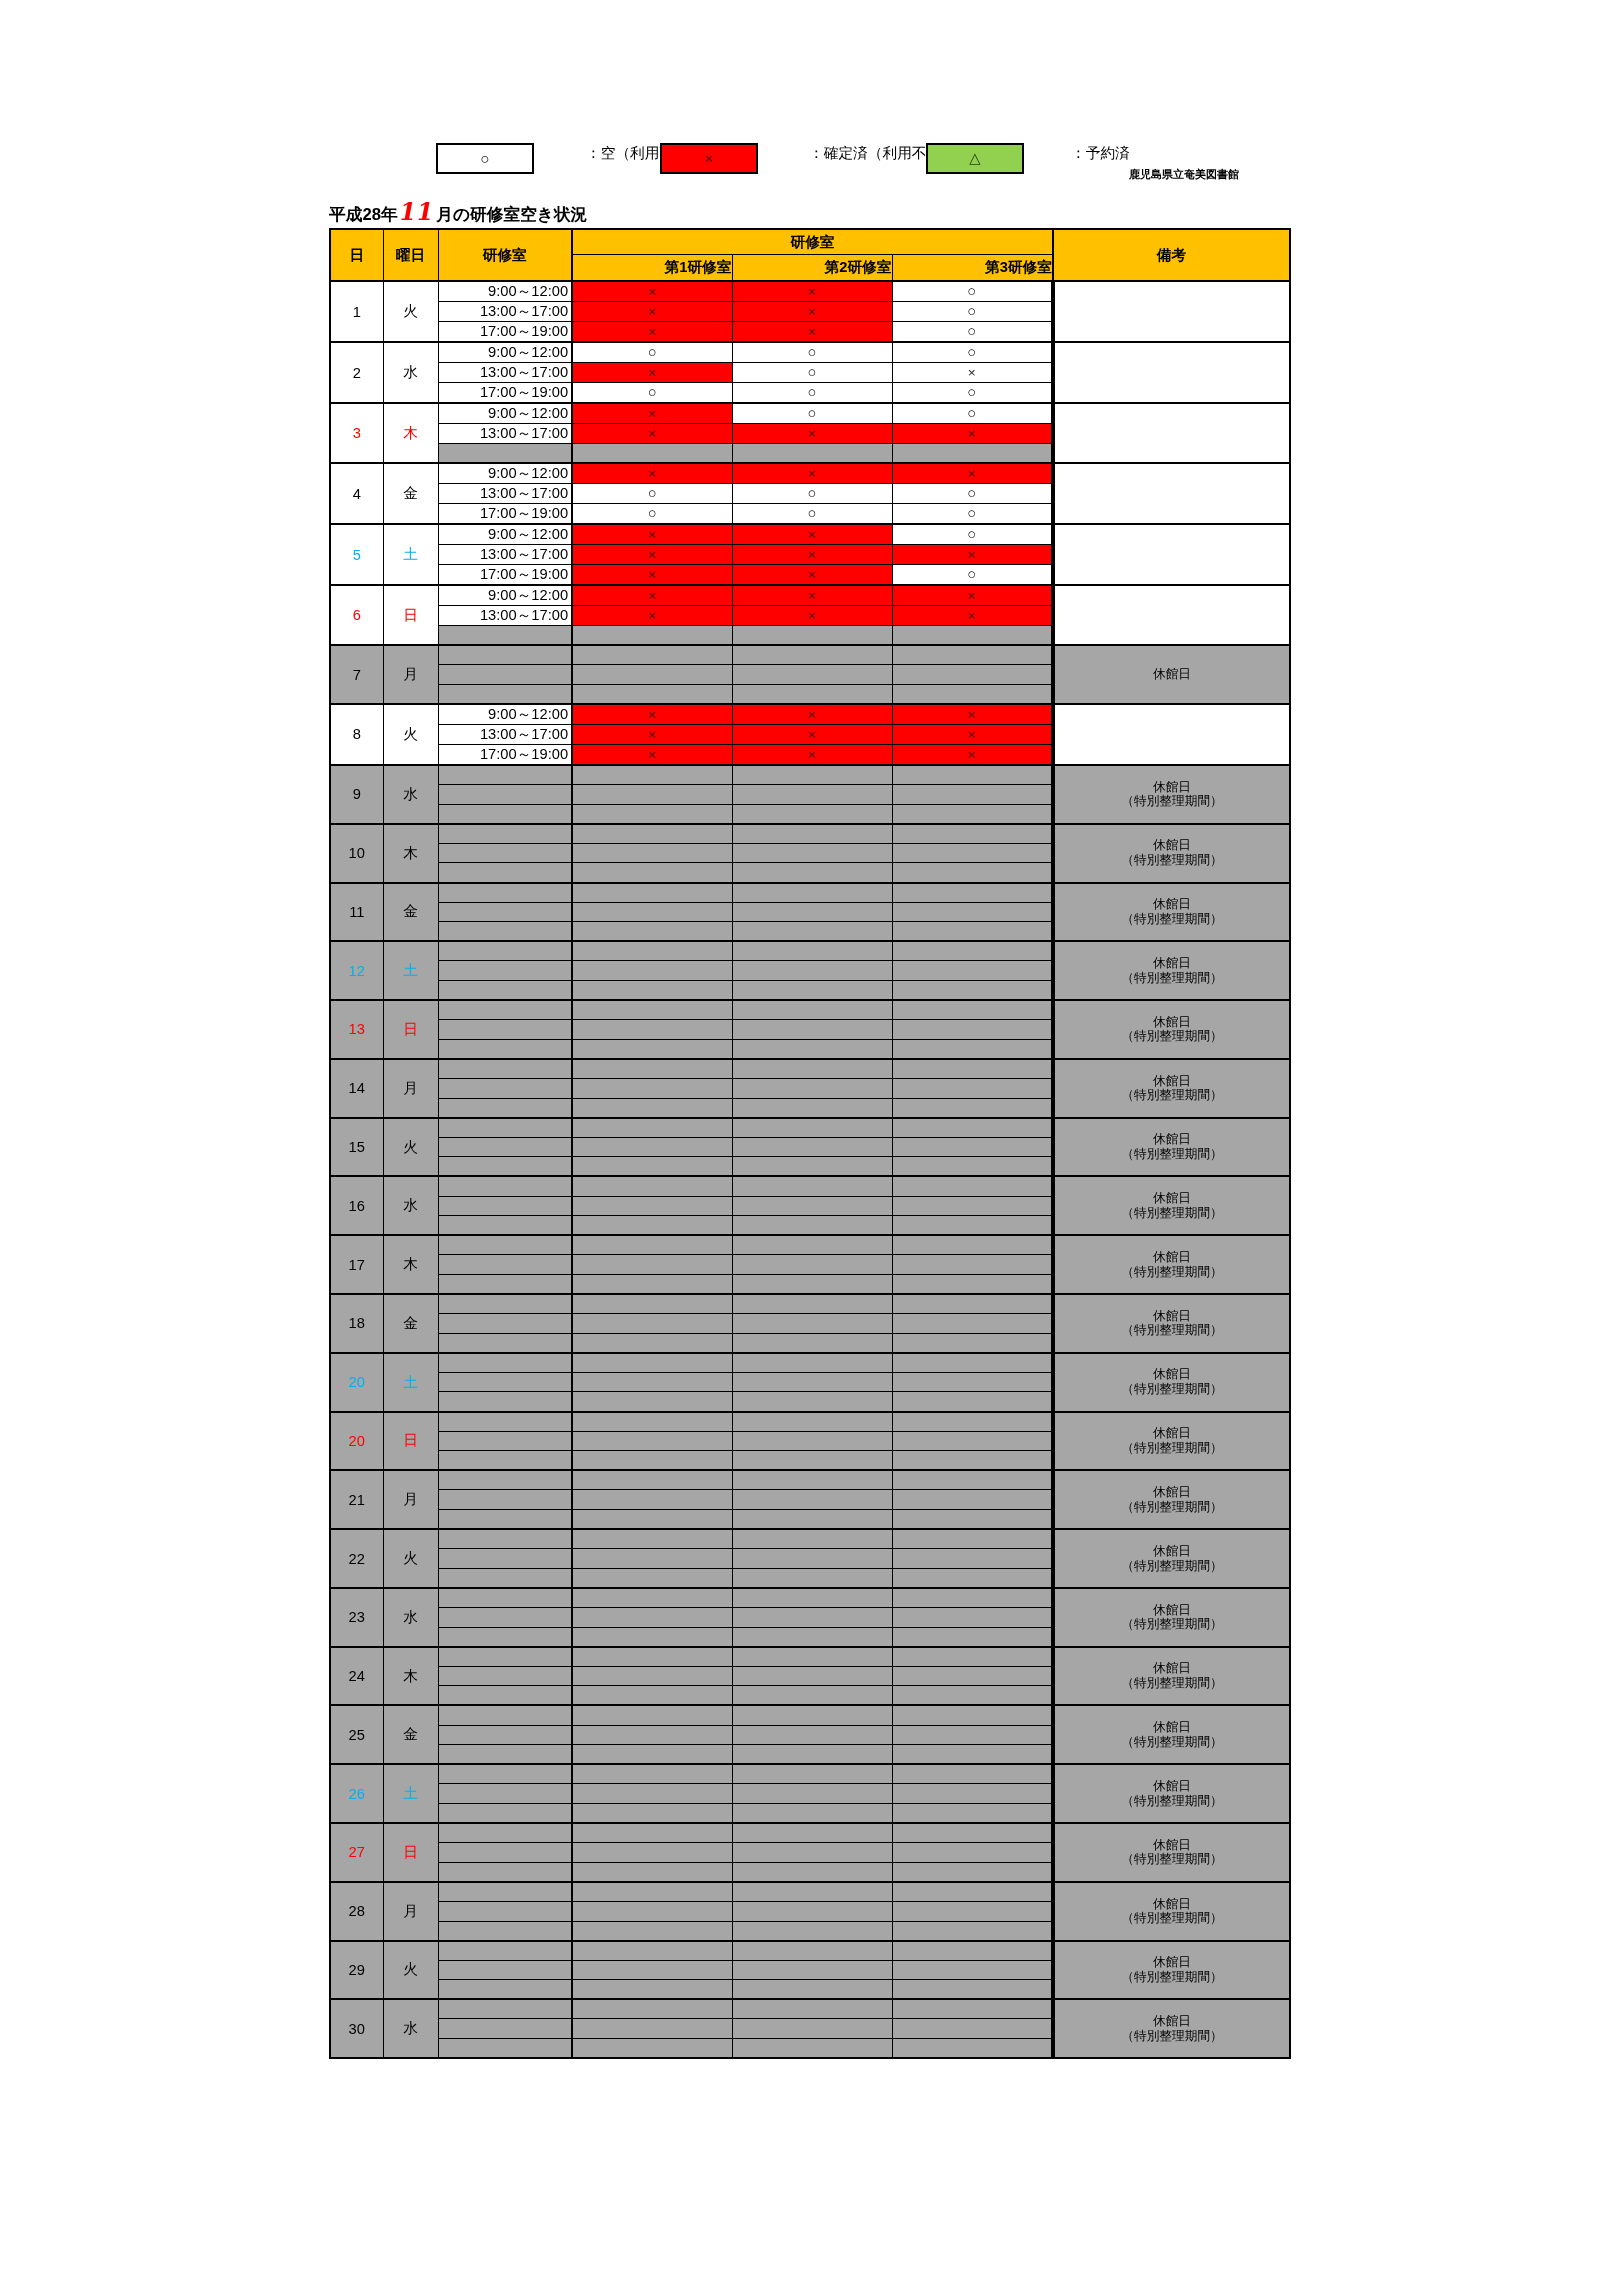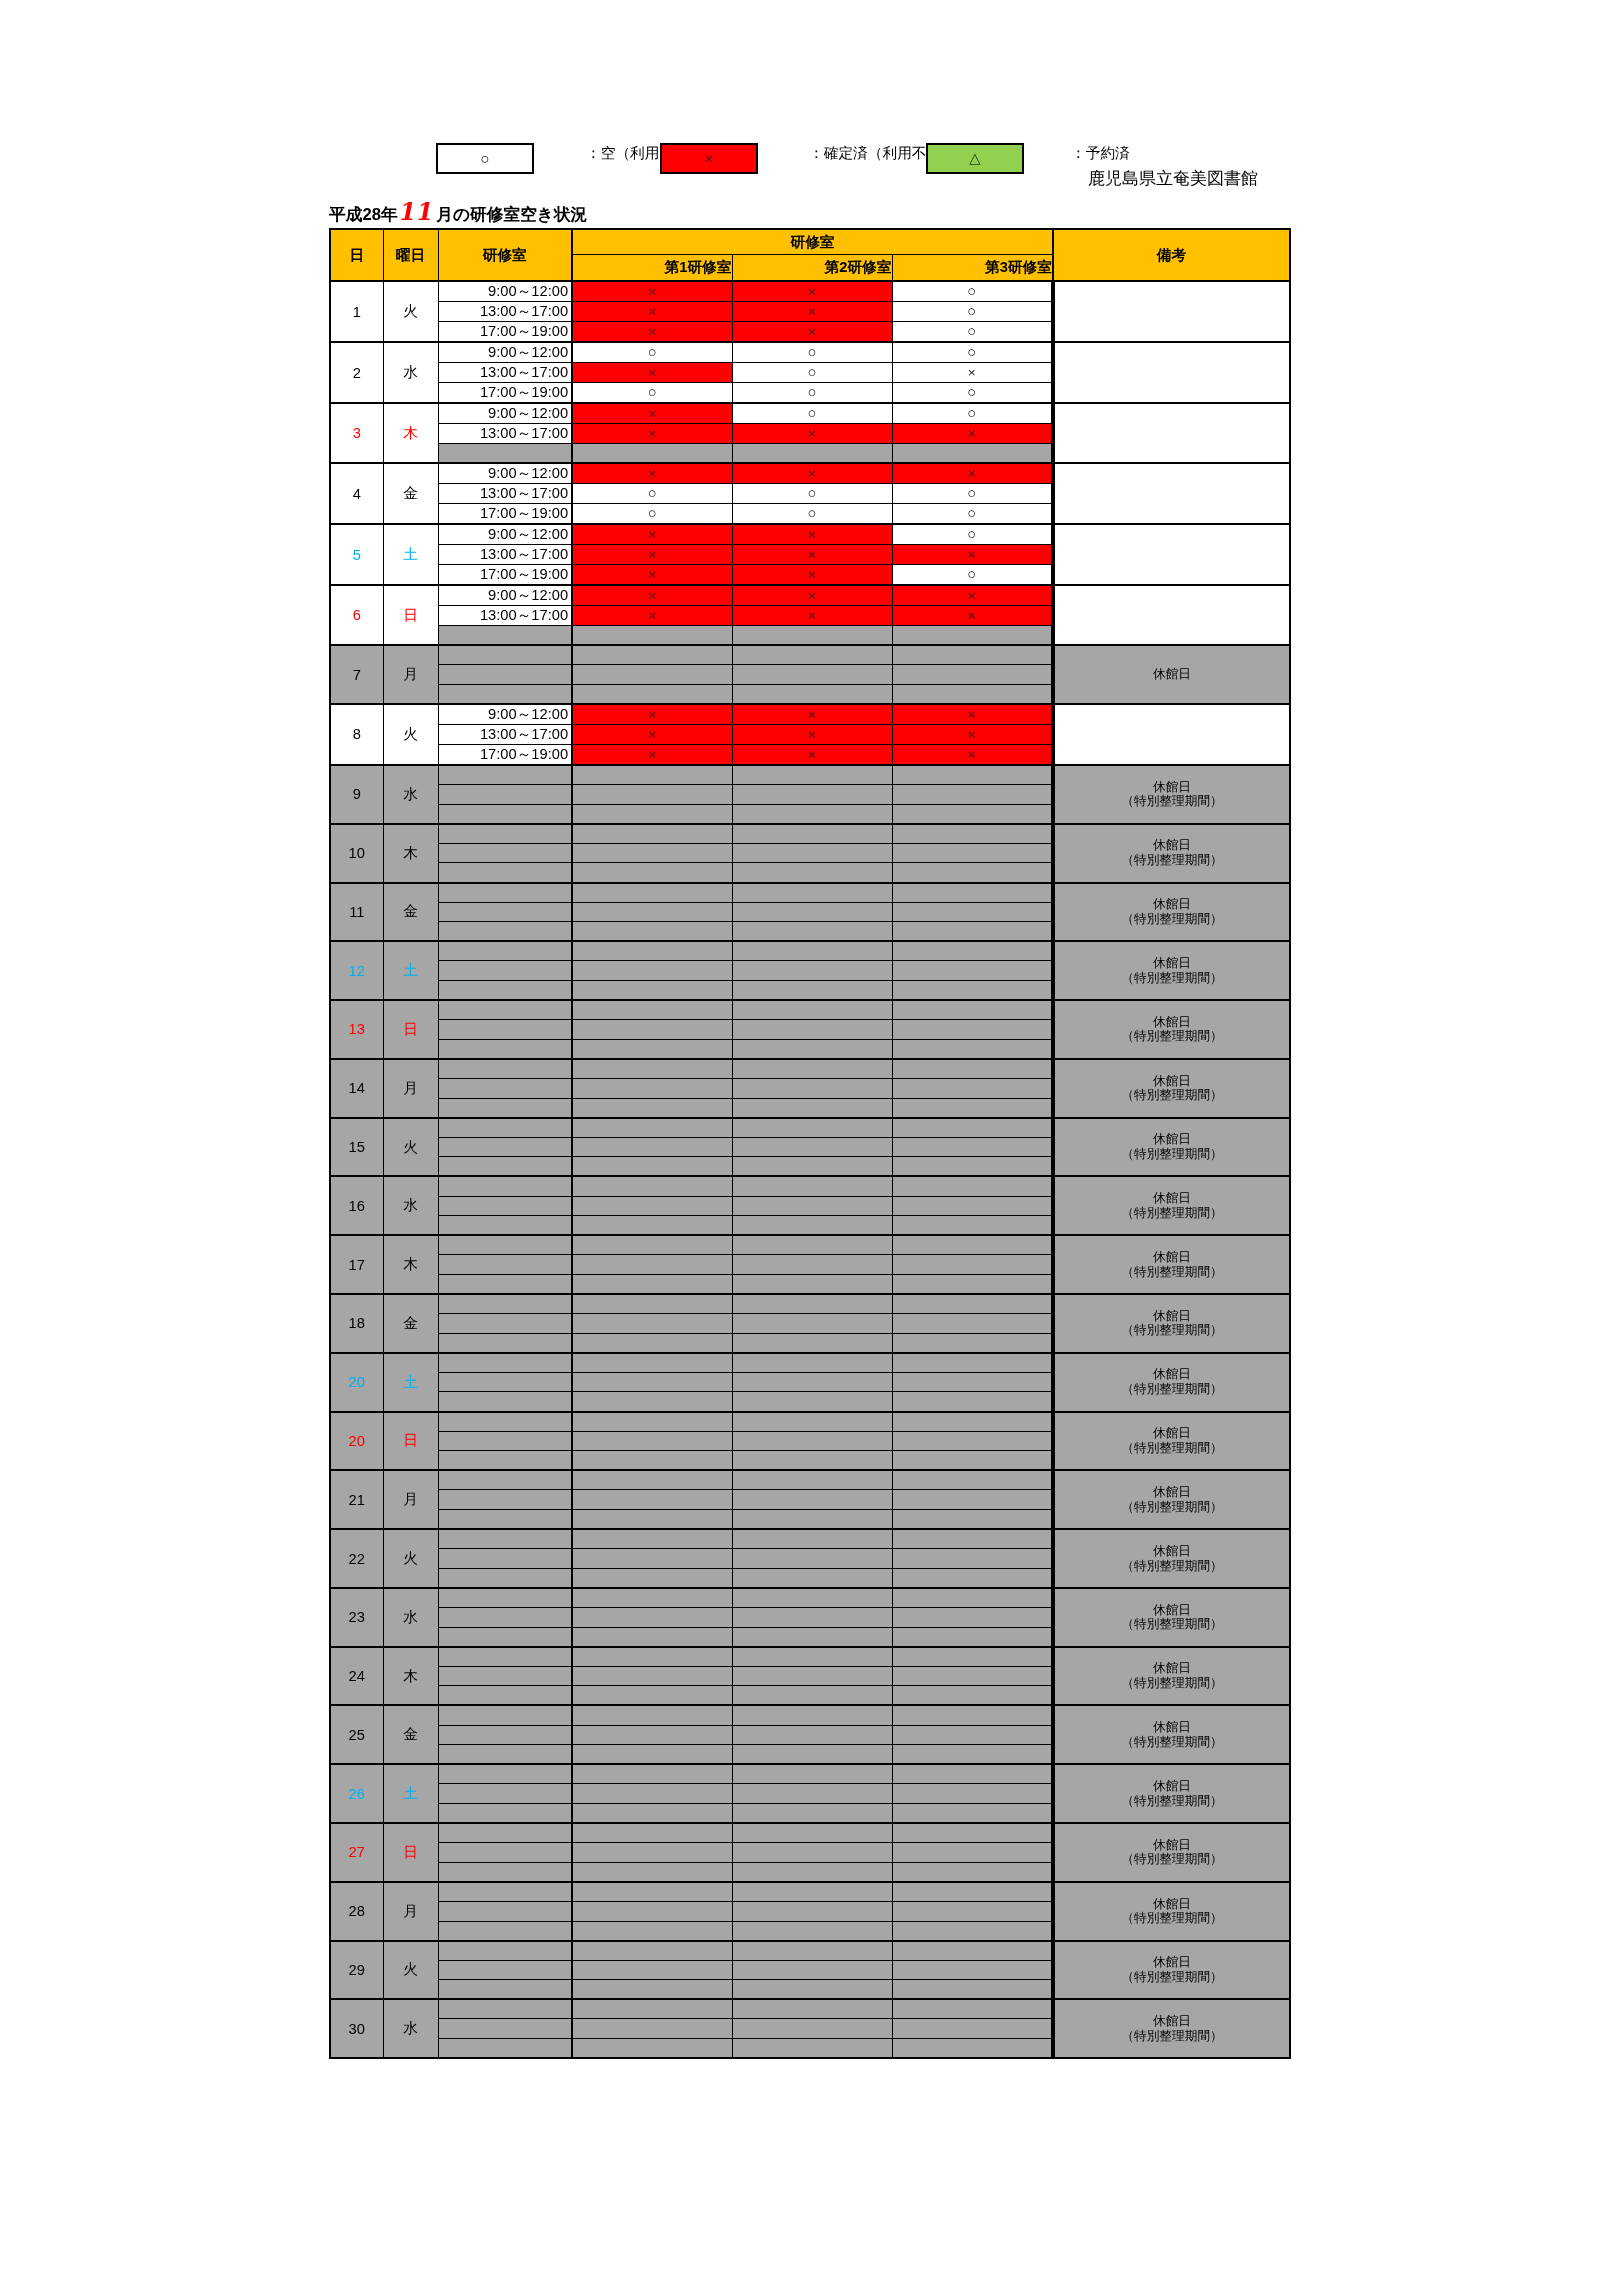--- a/index.html
+++ b/index.html
@@ -15,21 +15,21 @@
     position:absolute;width:98px;height:31px;
     border:2px solid #000;box-sizing:border-box;
     display:flex;align-items:center;justify-content:center;
     font-size:15.7px;line-height:1;
   }
   .legend-label{
     position:absolute;font-size:14.7px;top:144px;white-space:nowrap;margin-left:44px;
   }
   .legend-sym-x{color:#7e0f0f;font-weight:bold;font-size:13.7px;}
   .legend-sym-tri{color:#1d3b12;font-size:14.7px;}
-  .org-name{position:absolute;left:1088px;top:167px;font-size:17px;white-space:nowrap;}
+  .org-name{position:absolute;left:1129px;top:167px;font-size:11px;white-space:nowrap;font-weight:bold;}
   
   .title{
     position:absolute;left:329px;top:198px;
     font-size:16.7px;font-weight:bold;
     border-bottom:2px solid #0ea5e9;padding:0 5.9px 2px 0;white-space:nowrap;text-align:center;
   }
   .title .month{
     color:#ff0000;font-style:italic;font-weight:bold;
     font-family:"DejaVu Serif","Liberation Serif",serif;
     font-size:23.5px;letter-spacing:1px;padding:0 2px;

